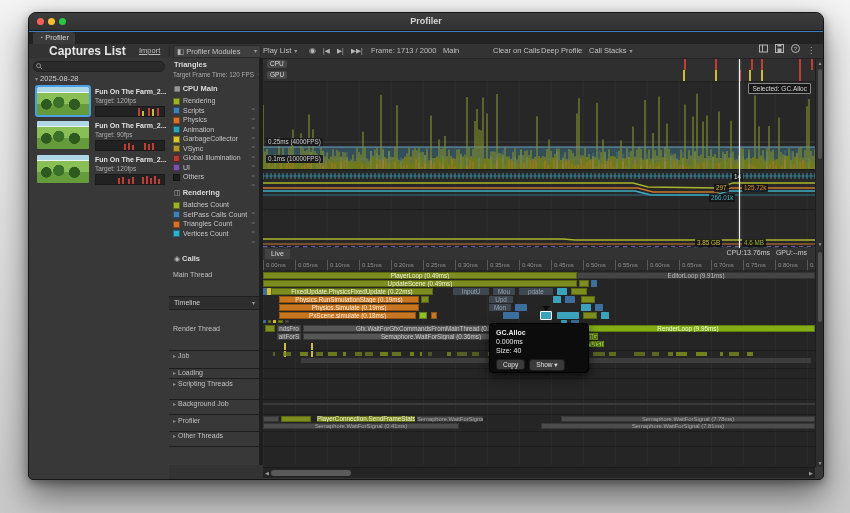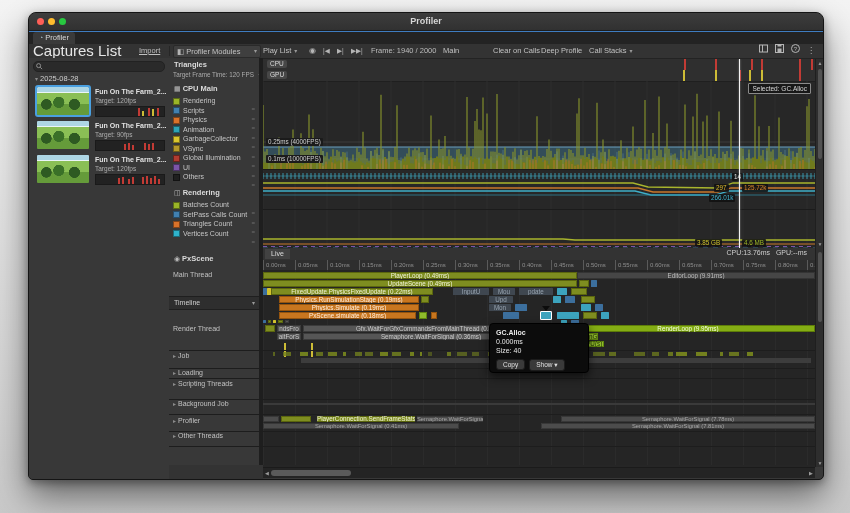--- a/index.html
+++ b/index.html
@@ -105,30 +105,30 @@
       <div class="light" style="left:19px;background:#febc2e;"></div>
       <div class="light" style="left:30px;background:#28c840;"></div>
       <div class="win-title">Profiler</div>
     </div>
     <div class="blueline"></div>
     <div class="tabbar">
       <div class="tab"><span class="gauge">◔</span><span>Profiler</span></div>
     </div>
 
     <div class="toolbar">
-      <div class="tbitem" style="left:4px;font-weight:normal;font-size:15px;color:#e6e6e6;">Captures List</div>
+      <div class="tbitem" style="left:20px;font-weight:bold;font-size:12px;color:#e6e6e6;">Captures List</div>
       <div class="tbitem" style="left:110px;color:#c0c0c0;text-decoration:underline;">Import</div>
       <div class="vsep" style="left:140px;"></div>
       <div class="tbitem ddown" style="left:144px;width:80px;"><span class="icon-btn">◧</span> <span>Profiler Modules</span><span class="caret" style="position:absolute;right:3px;">▾</span></div>
       <div class="tbitem" style="left:234px;"><span>Play List</span><span class="caret">▾</span></div>
       <div class="tbitem icon-btn" style="left:280px;font-size:8px;">◉</div>
       <div class="tbitem icon-btn" style="left:294px;font-size:6.5px;">|◀</div>
       <div class="tbitem icon-btn" style="left:308px;font-size:6.5px;">▶|</div>
       <div class="tbitem icon-btn" style="left:322px;font-size:6.5px;">▶▶|</div>
-      <div class="tbitem" style="left:342px;color:#bdbdbd;">Frame: 1940 / 2000</div>
+      <div class="tbitem" style="left:342px;color:#bdbdbd;">Frame: 1713 / 2000</div>
       <div class="tbitem tbtn" style="left:410px;">Main</div>
       <div class="tbitem tbtn" style="left:460px;">Clear on Calls</div>
       <div class="tbitem tbtn" style="left:508px;">Deep Profile</div>
       <div class="tbitem tbtn" style="left:556px;"><span>Call Stacks</span><span class="caret">▾</span></div>
       <div class="tbitem icon-btn" style="left:730px;"><svg width="9" height="9" viewBox="0 0 9 9">
             <rect x="0.5" y="1" width="8" height="7" fill="none" stroke="#b5b5b5"></rect>
             <line x1="3.5" y1="1" x2="3.5" y2="8" stroke="#b5b5b5"></line>
           </svg></div>
       <div class="tbitem icon-btn" style="left:746px;"><svg width="9" height="9" viewBox="0 0 9 9">
             <rect x="0.5" y="0.5" width="8" height="8" fill="none" stroke="#b5b5b5"></rect>
@@ -210,21 +210,21 @@
           <div class="leg-item" style="top: 104.5px;"><div class="leg-sw" style="background: rgb(125, 85, 168);"></div><span>UI</span><div class="leg-handle">=</div></div>
           <div class="leg-item" style="top: 114px;"><div class="leg-sw" style="background: rgb(31, 31, 31);"></div><span>Others</span><div class="leg-handle">=</div></div>
         </div>
       <div class="mod-head" style="top:130px;left:5px;"><span class="sec-icon">◫</span><span>Rendering</span></div>
       <div id="rendering-legend">
           <div class="leg-item" style="top: 142px;"><div class="leg-sw" style="background: rgb(154, 181, 40);"></div><span>Batches Count</span><div class="leg-handle">=</div></div>
           <div class="leg-item" style="top: 151.5px;"><div class="leg-sw" style="background: rgb(65, 128, 176);"></div><span>SetPass Calls Count</span><div class="leg-handle">=</div></div>
           <div class="leg-item" style="top: 161px;"><div class="leg-sw" style="background: rgb(217, 114, 42);"></div><span>Triangles Count</span><div class="leg-handle">=</div></div>
           <div class="leg-item" style="top: 170.5px;"><div class="leg-sw" style="background: rgb(47, 179, 204);"></div><span>Vertices Count</span><div class="leg-handle">=</div></div>
         </div>
-      <div class="mod-head" style="top:196px;left:5px;"><span class="sec-icon">◉</span><span>PxScene</span></div>
+      <div class="mod-head" style="top:196px;left:5px;"><span class="sec-icon">◉</span><span>Calls</span></div>
     </div>
 
     <div class="tl-dropdown">
       <span style="margin-left:5px;">Timeline</span>
       <span class="caret" style="position:absolute;right:8px;top:0;">▾</span>
     </div>
     <div id="thread-labels">
         <div class="thread-label" style="top: 258px;"><span>Main Thread</span></div>
         <div class="thread-label" style="top: 312px;"><span>Render Thread</span></div>
         <div class="thread-label" style="top: 339px;"><span class="arr">▸</span><span>Job</span></div>

